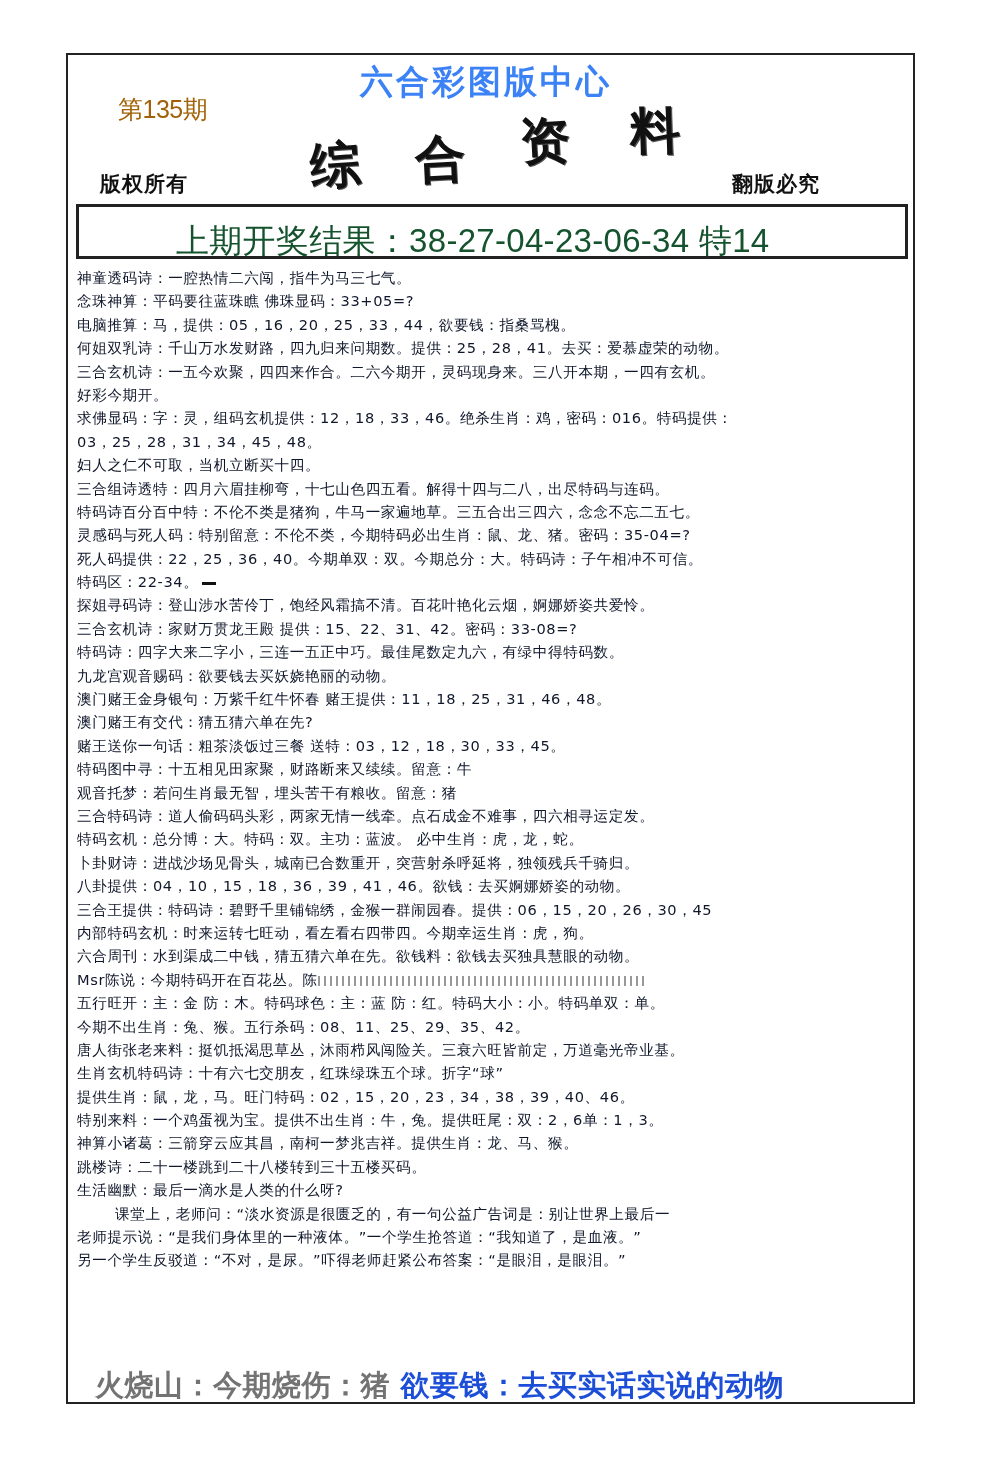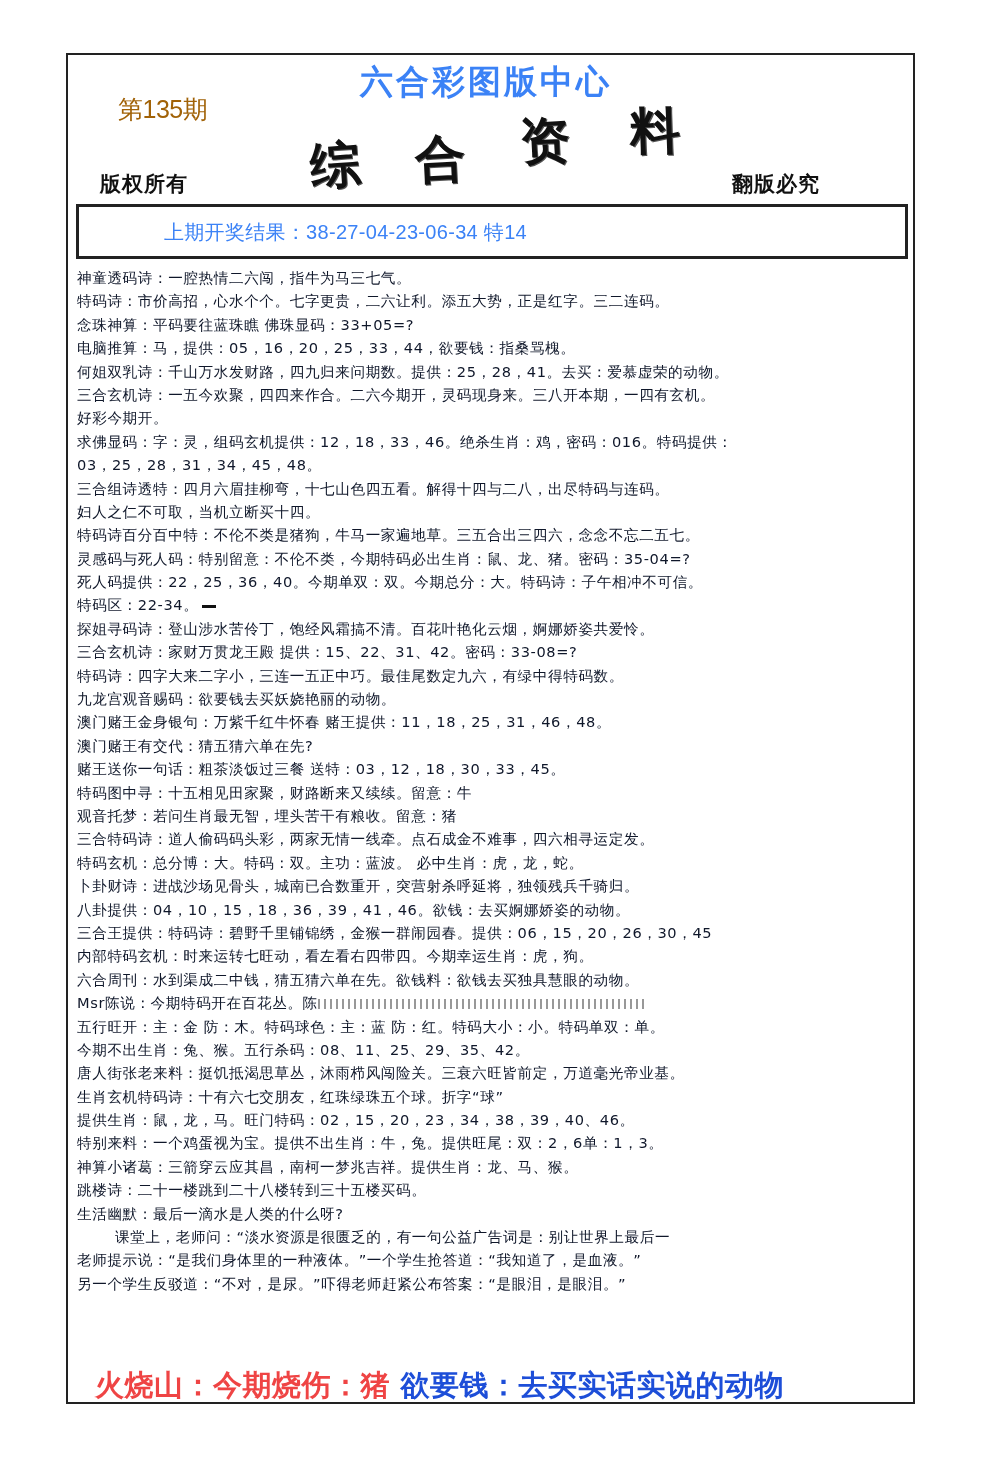--- a/index.html
+++ b/index.html
@@ -16,31 +16,31 @@
   .big.c1 { left: 310px; top: 132px; transform: rotate(-4deg); }
   .big.c2 { left: 415px; top: 126px; transform: rotate(-3deg); }
   .big.c3 { left: 520px; top: 108px; transform: rotate(-3deg); }
   .big.c4 { left: 630px; top: 98px; transform: rotate(-2deg); }
   .copyright { position: absolute; left: 100px; top: 170px; font-family: "DejaVu Serif", serif;
            font-size: 21px; font-weight: bold; letter-spacing: 1px; text-align: center; }
   .nocopy { position: absolute; left: 732px; top: 170px; font-family: "DejaVu Serif", serif;
            font-size: 21px; font-weight: bold; letter-spacing: 1px; }
   .result-box { position: absolute; left: 76px; top: 204px; width: 832px; height: 55px;
            border: 3px solid #222; box-sizing: border-box; }
-  .result-text { position: absolute; left: 164px; top: 219px; font-family: "Liberation Sans", sans-serif;
-           font-size: 20px; color: #3b82f6; letter-spacing: 0.3px; }
+  .result-text { position: absolute; left: 176px; top: 219px; font-family: "Liberation Sans", sans-serif;
+           font-size: 33px; color: #14532d; letter-spacing: 0.3px; }
   .lines { position: absolute; left: 77px; top: 266px; width: 835px; }
   .line { height: 23.4px; line-height: 23.4px; font-size: 14.6px; white-space: nowrap;
           font-family: "DejaVu Sans", sans-serif; color: #0f172a; letter-spacing: 0.6px; }
   .line.indent { padding-left: 38px; }
   .scramble { display: inline-block; width: 330px; height: 10px; vertical-align: middle;
           background: repeating-linear-gradient(90deg, #444 0 2px, transparent 2px 6px); opacity: .55; }
   .footer { position: absolute; left: 95px; top: 1366px; font-family: "DejaVu Serif", serif;
           font-weight: bold; font-size: 29px; white-space: nowrap; letter-spacing: 0.5px; }
-  .footer .red { color: #ef4444; }
+  .footer .red { color: #737373; }
   .footer .green { color: #1d4ed8; }
   .cursor-dash { display: inline-block; width: 14px; height: 3px; background: #111; vertical-align: middle; margin-left: 4px; }
 </style>
 </head>
 <body>
 
 <div class="sheet"></div>
 
 <div class="issue">第135期</div>
 <div class="center-title">六合彩图版中心</div>
@@ -52,30 +52,29 @@
 <div class="nocopy">翻版必究</div>
 
 <div class="result-box"></div>
 <div class="result-text">
   <span>上期开奖结果：</span><span>38-27-04-23-06-34</span>
   <span>特14</span>
 </div>
 
 <div class="lines" id="lines">
     <div class="line"><span>神童透码诗：一腔热情二六闯，指牛为马三七气。</span></div>
-    <div class="line"><span>特码诗：市价高招，心水个个。七字更贵，二六让利。添五大势，正是红字。三二连码。</span></div>
     <div class="line"><span>念珠神算：平码要往蓝珠瞧  佛珠显码：33+05=?</span></div>
     <div class="line"><span>电脑推算：马，提供：05，16，20，25，33，44，欲要钱：指桑骂槐。</span></div>
     <div class="line"><span>何姐双乳诗：千山万水发财路，四九归来问期数。提供：25，28，41。去买：爱慕虚荣的动物。</span></div>
     <div class="line"><span>三合玄机诗：一五今欢聚，四四来作合。二六今期开，灵码现身来。三八开本期，一四有玄机。</span></div>
     <div class="line"><span>好彩今期开。</span></div>
     <div class="line"><span>求佛显码：字：灵，组码玄机提供：12，18，33，46。绝杀生肖：鸡，密码：016。特码提供：</span></div>
     <div class="line"><span>03，25，28，31，34，45，48。</span></div>
+    <div class="line"><span>妇人之仁不可取，当机立断买十四。</span></div>
     <div class="line"><span>三合组诗透特：四月六眉挂柳弯，十七山色四五看。解得十四与二八，出尽特码与连码。</span></div>
-    <div class="line"><span>妇人之仁不可取，当机立断买十四。</span></div>
     <div class="line"><span>特码诗百分百中特：不伦不类是猪狗，牛马一家遍地草。三五合出三四六，念念不忘二五七。</span></div>
     <div class="line"><span>灵感码与死人码：特别留意：不伦不类，今期特码必出生肖：鼠、龙、猪。密码：35-04=?</span></div>
     <div class="line"><span>死人码提供：22，25，36，40。今期单双：双。今期总分：大。特码诗：子午相冲不可信。</span></div>
     <div class="line"><span>特码区：22-34。</span><span class="cursor-dash"></span></div>
     <div class="line"><span>探姐寻码诗：登山涉水苦伶丁，饱经风霜搞不清。百花叶艳化云烟，婀娜娇姿共爱怜。</span></div>
     <div class="line"><span>三合玄机诗：家财万贯龙王殿 提供：15、22、31、42。密码：33-08=?</span></div>
     <div class="line"><span>特码诗：四字大来二字小，三连一五正中巧。最佳尾数定九六，有绿中得特码数。</span></div>
     <div class="line"><span>九龙宫观音赐码：欲要钱去买妖娆艳丽的动物。</span></div>
     <div class="line"><span>澳门赌王金身银句：万紫千红牛怀春  赌王提供：11，18，25，31，46，48。</span></div>
     <div class="line"><span>澳门赌王有交代：猜五猜六单在先?</span></div>

